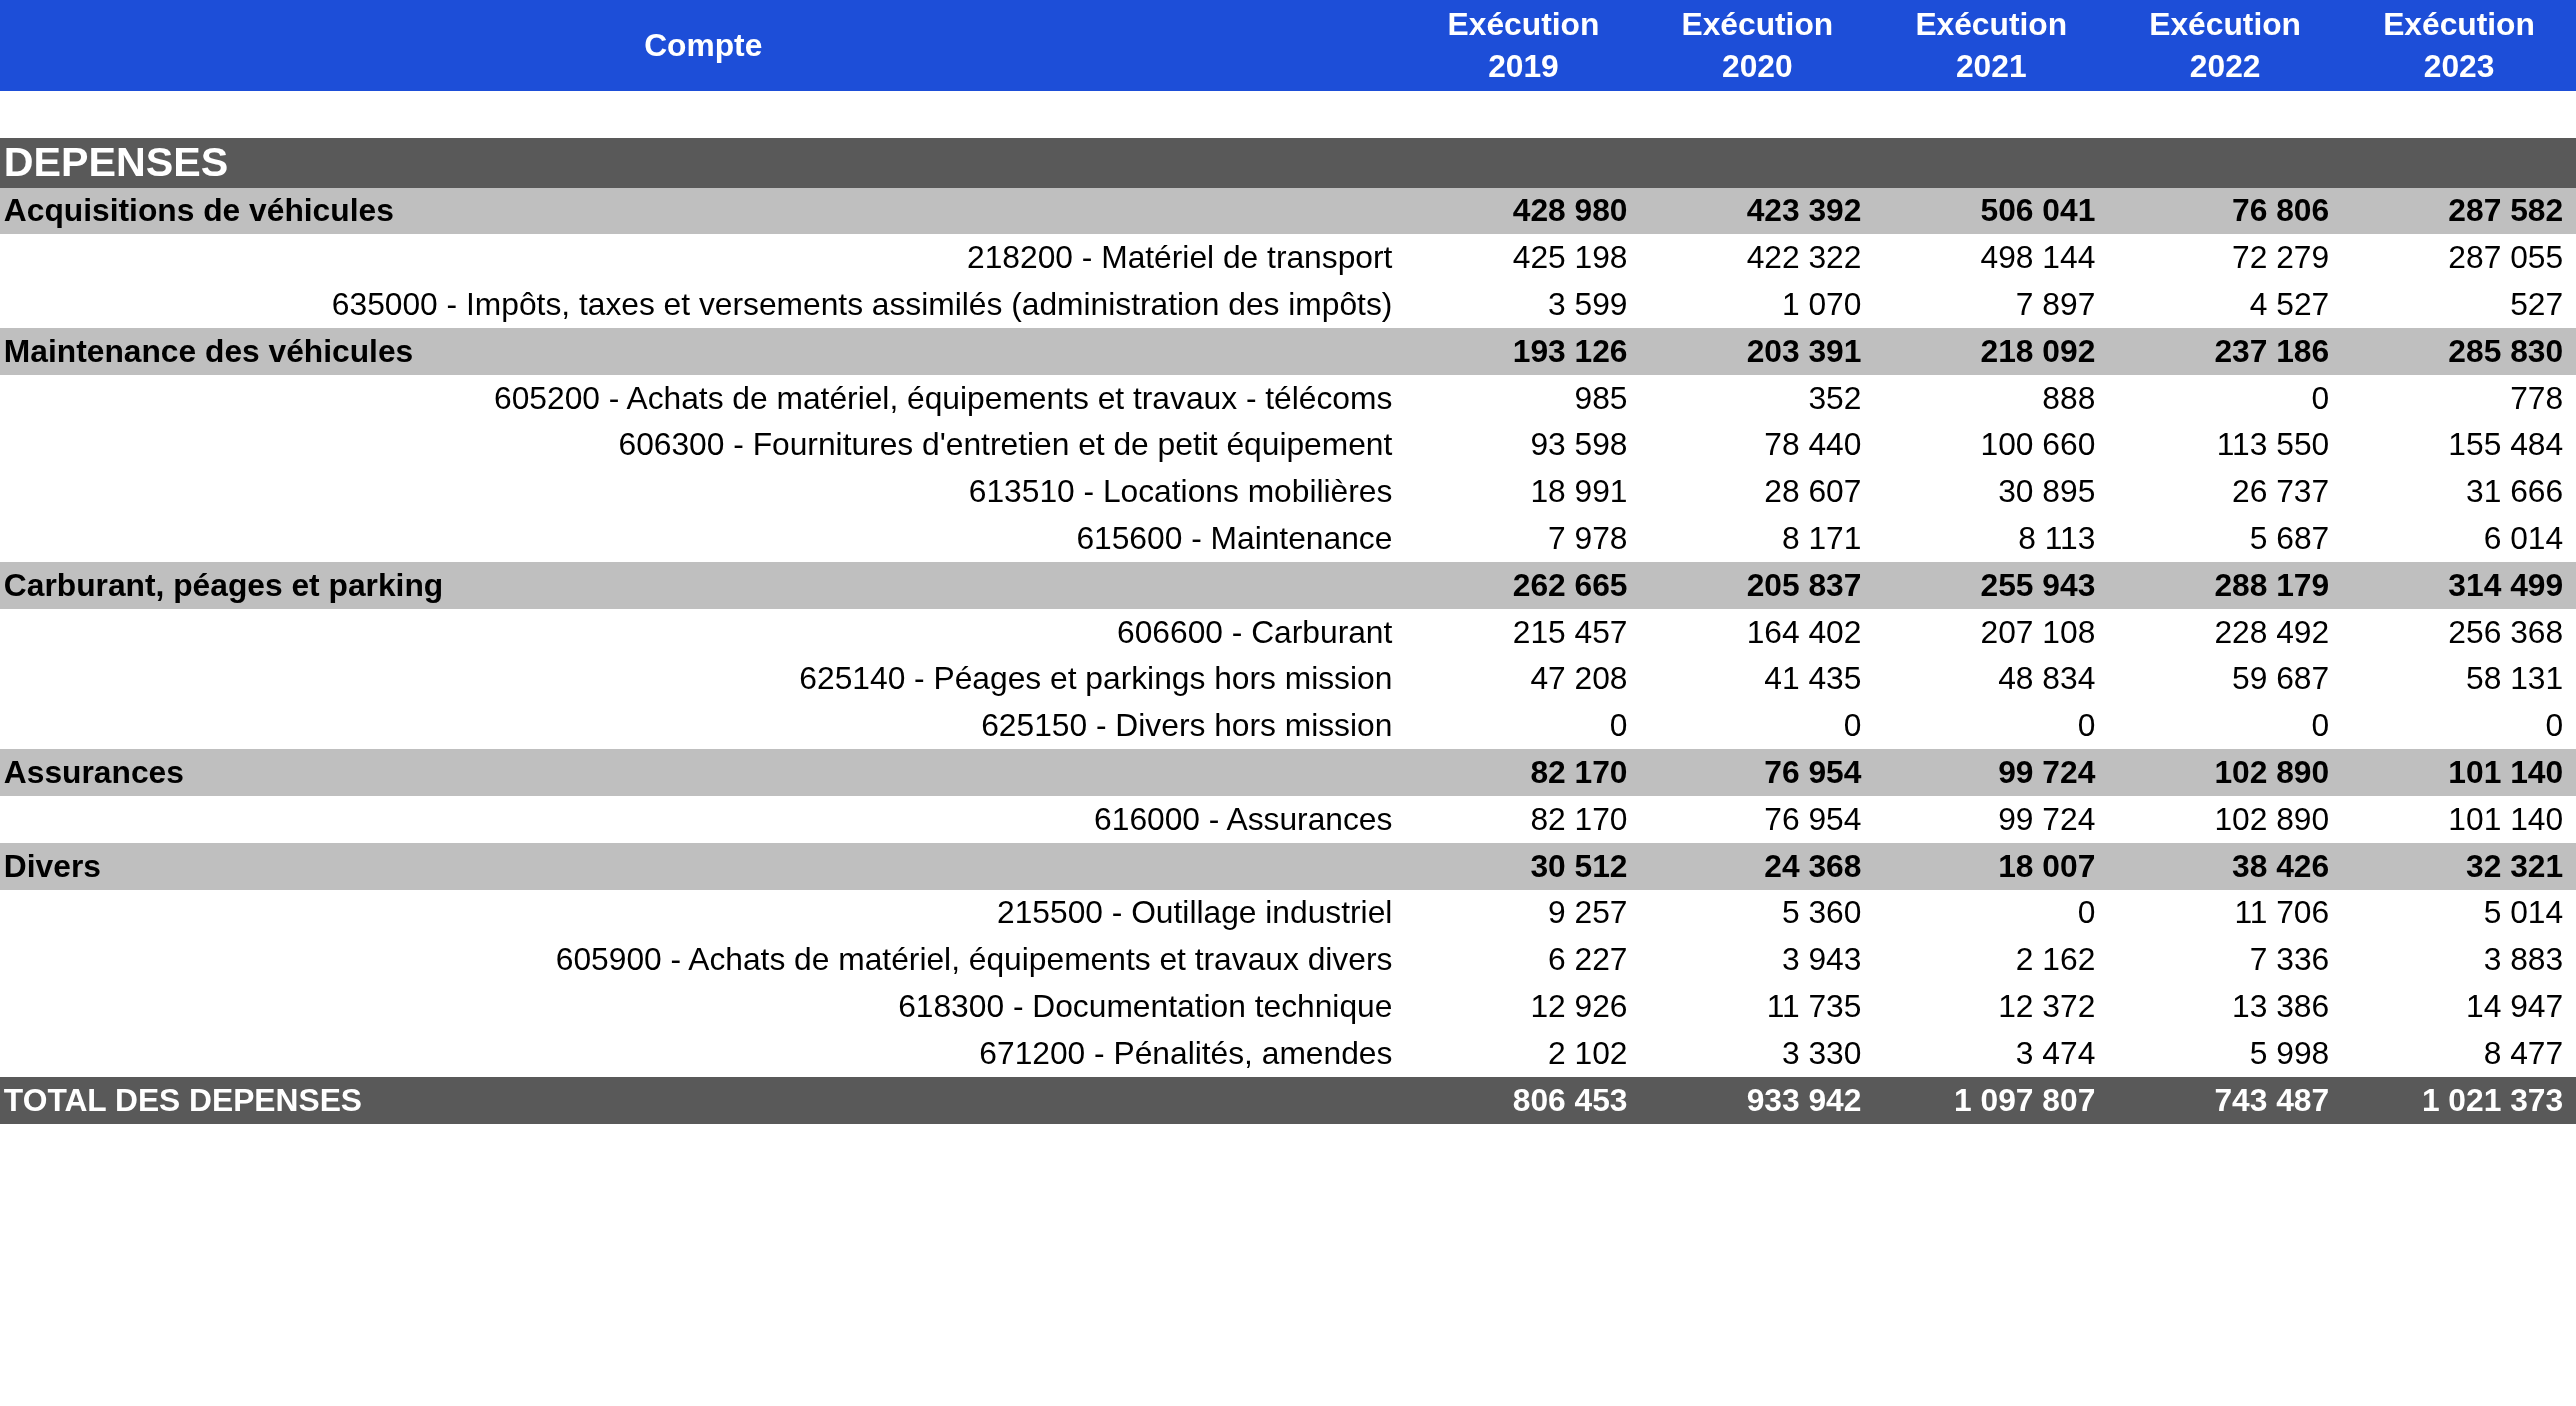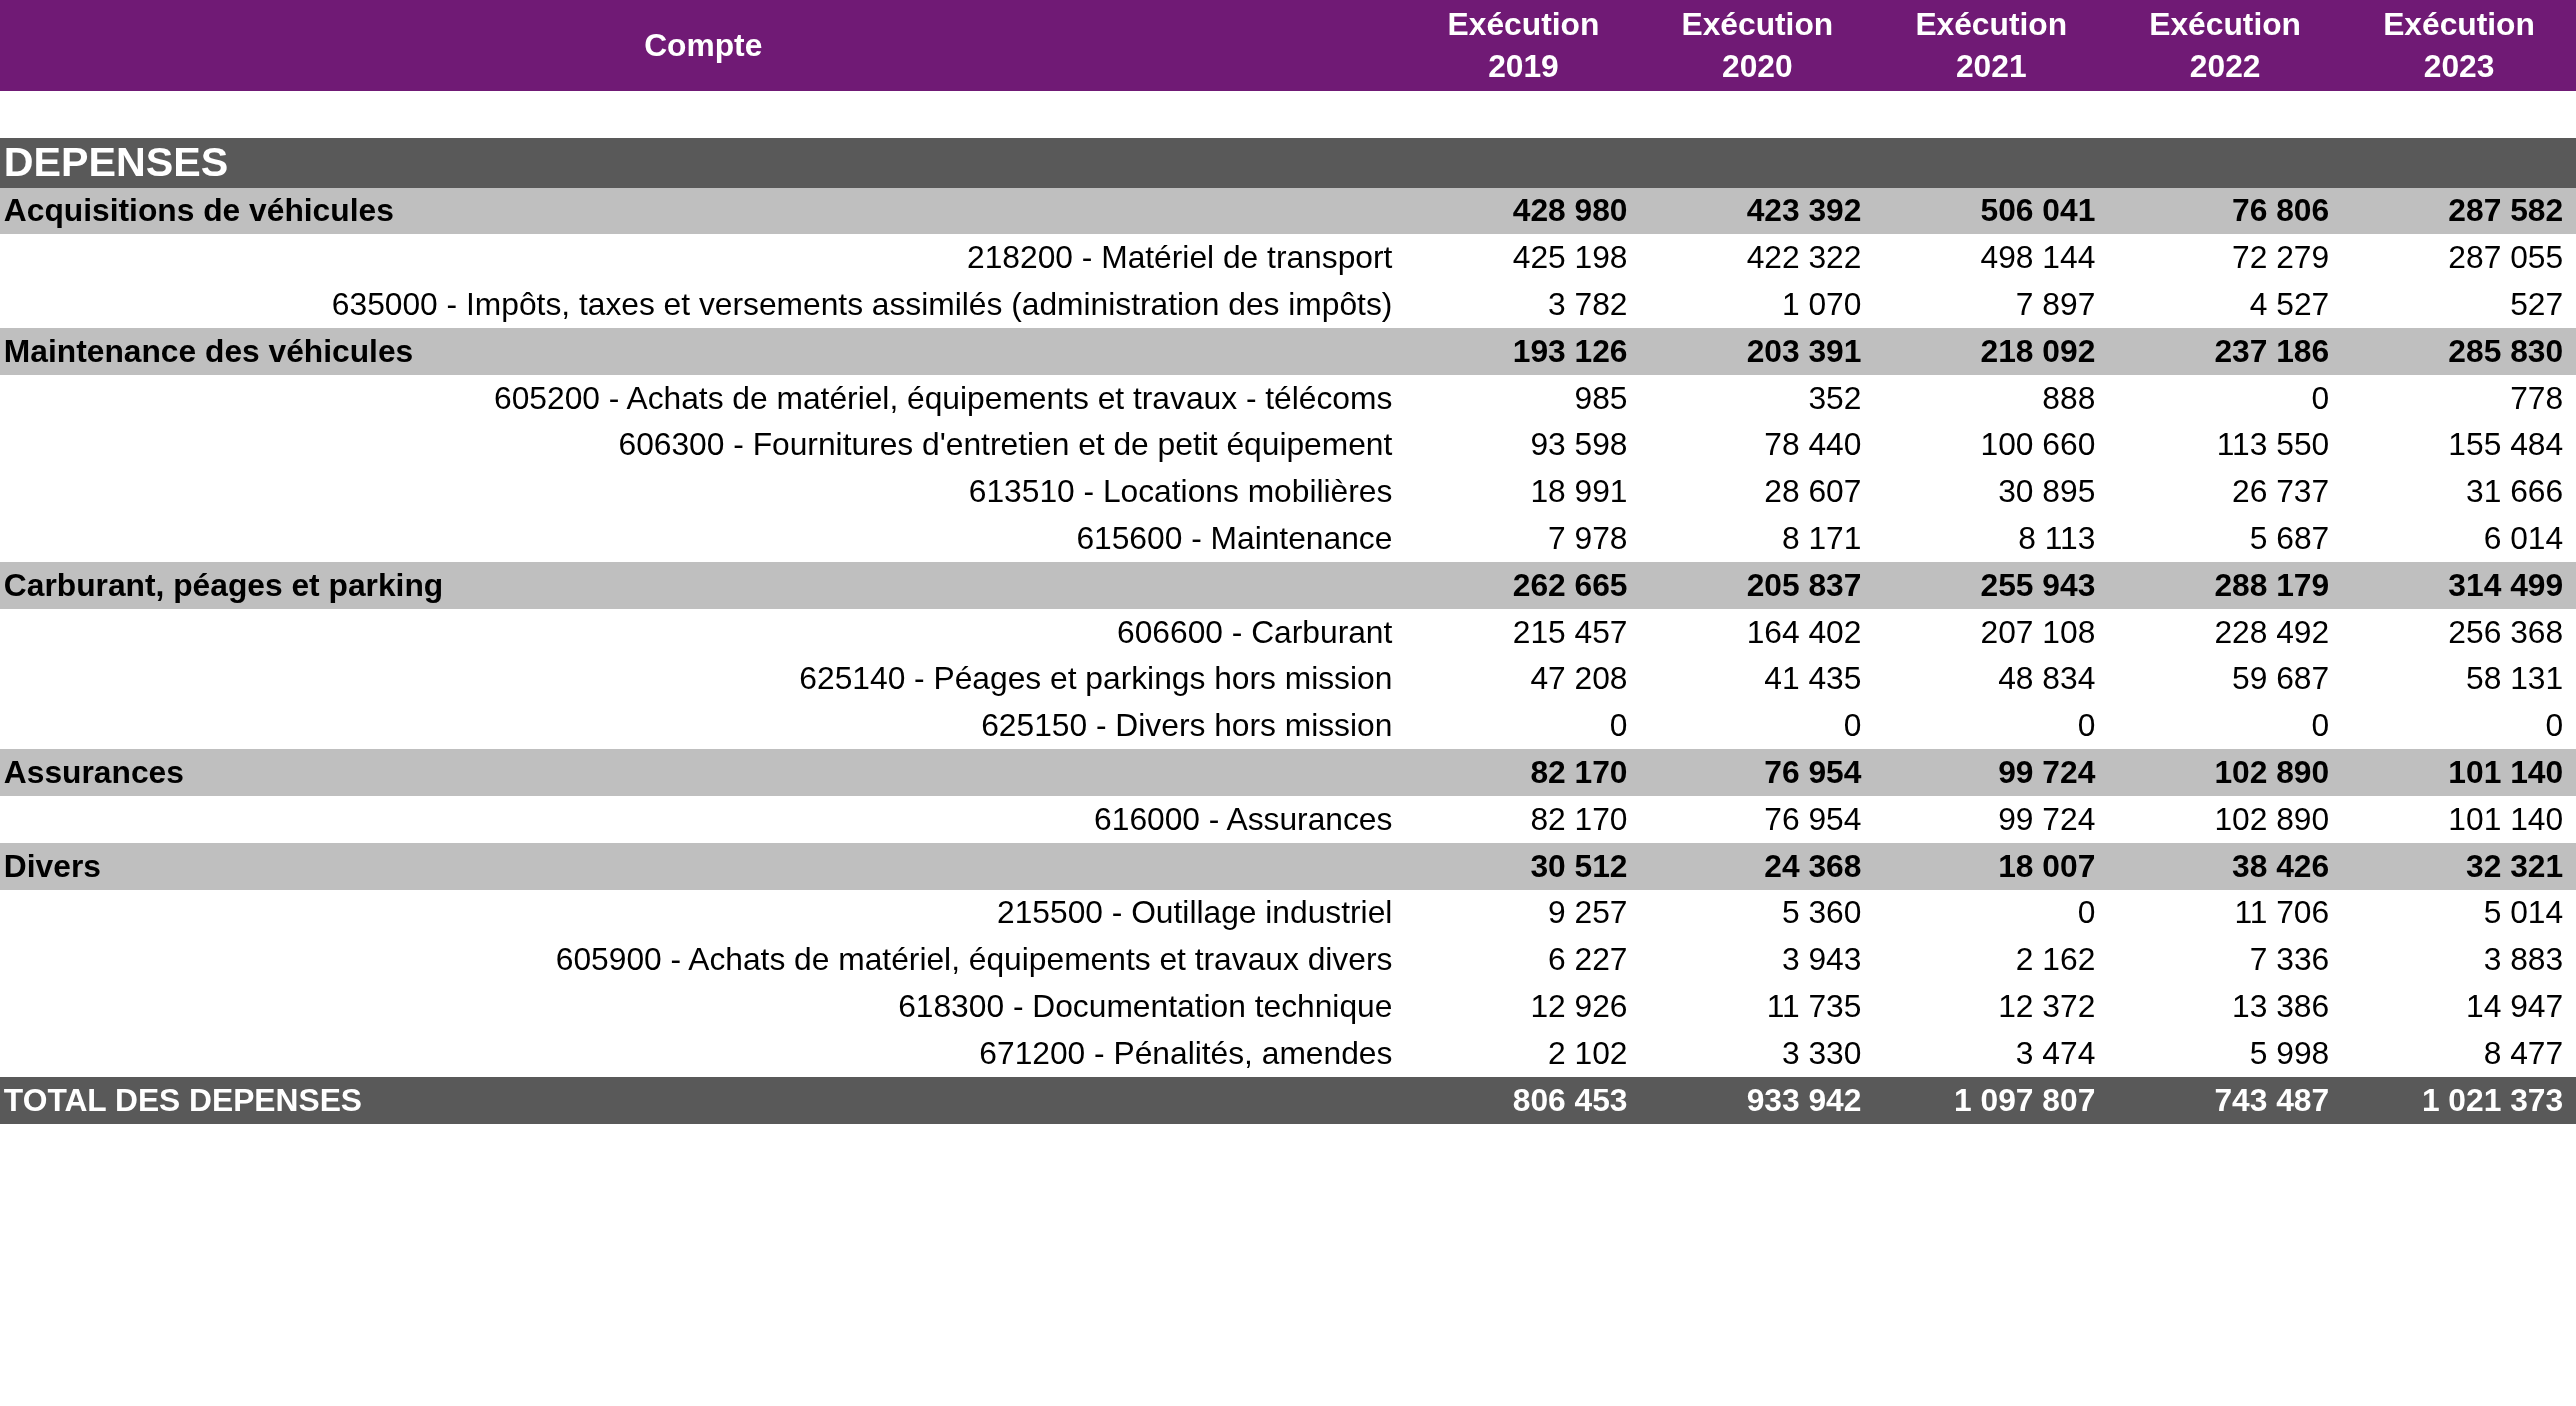--- a/index.html
+++ b/index.html
@@ -24,21 +24,21 @@
   td, th {
     vertical-align: middle;
     overflow: hidden;
     white-space: nowrap;
     font-size: 1.2333vw;
     padding: 0;
   }
 
   
   thead tr {
-    background: #701a75;
+    background: #1d4ed8;
     height: 3.55vw;
   }
   thead th {
     color: #ffffff;
     font-weight: bold;
     text-align: center;
     white-space: pre-line;
     line-height: 1.3;
   }
 
@@ -139,21 +139,21 @@
         <tr class="detail">
           <td class="label">218200 - Matériel de transport</td>
           <td class="num">425 198</td>
           <td class="num">422 322</td>
           <td class="num">498 144</td>
           <td class="num">72 279</td>
           <td class="num">287 055</td>
         </tr>
         <tr class="detail">
           <td class="label">635000 - Impôts, taxes et versements assimilés (administration des impôts)</td>
-          <td class="num">3 782</td>
+          <td class="num">3 599</td>
           <td class="num">1 070</td>
           <td class="num">7 897</td>
           <td class="num">4 527</td>
           <td class="num">527</td>
         </tr>
         <tr class="group">
           <td class="label">Maintenance des véhicules</td>
           <td class="num">193 126</td>
           <td class="num">203 391</td>
           <td class="num">218 092</td>

